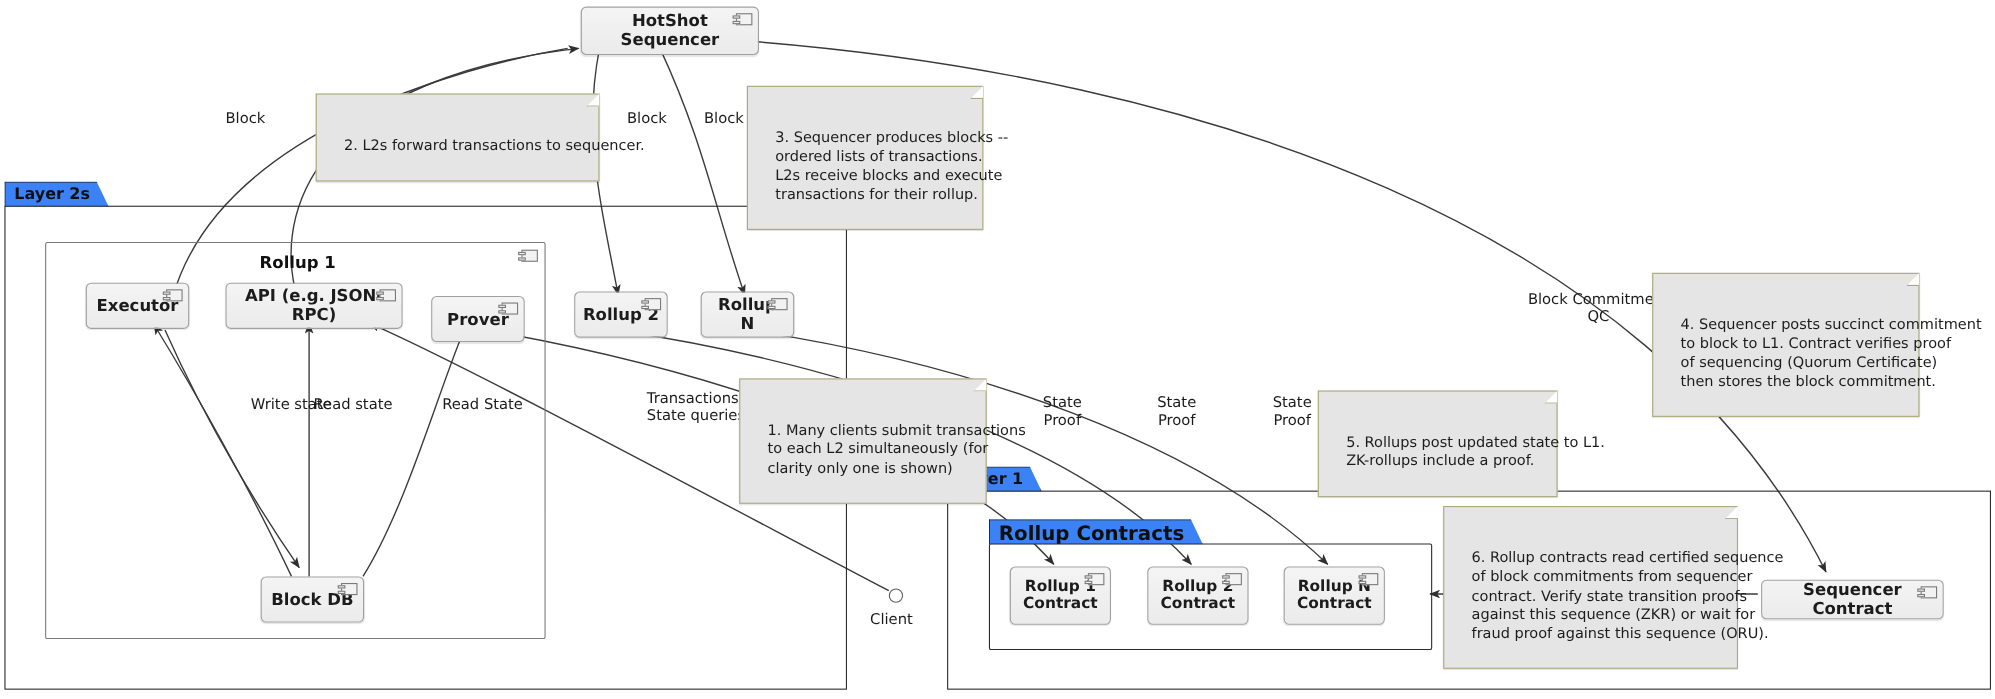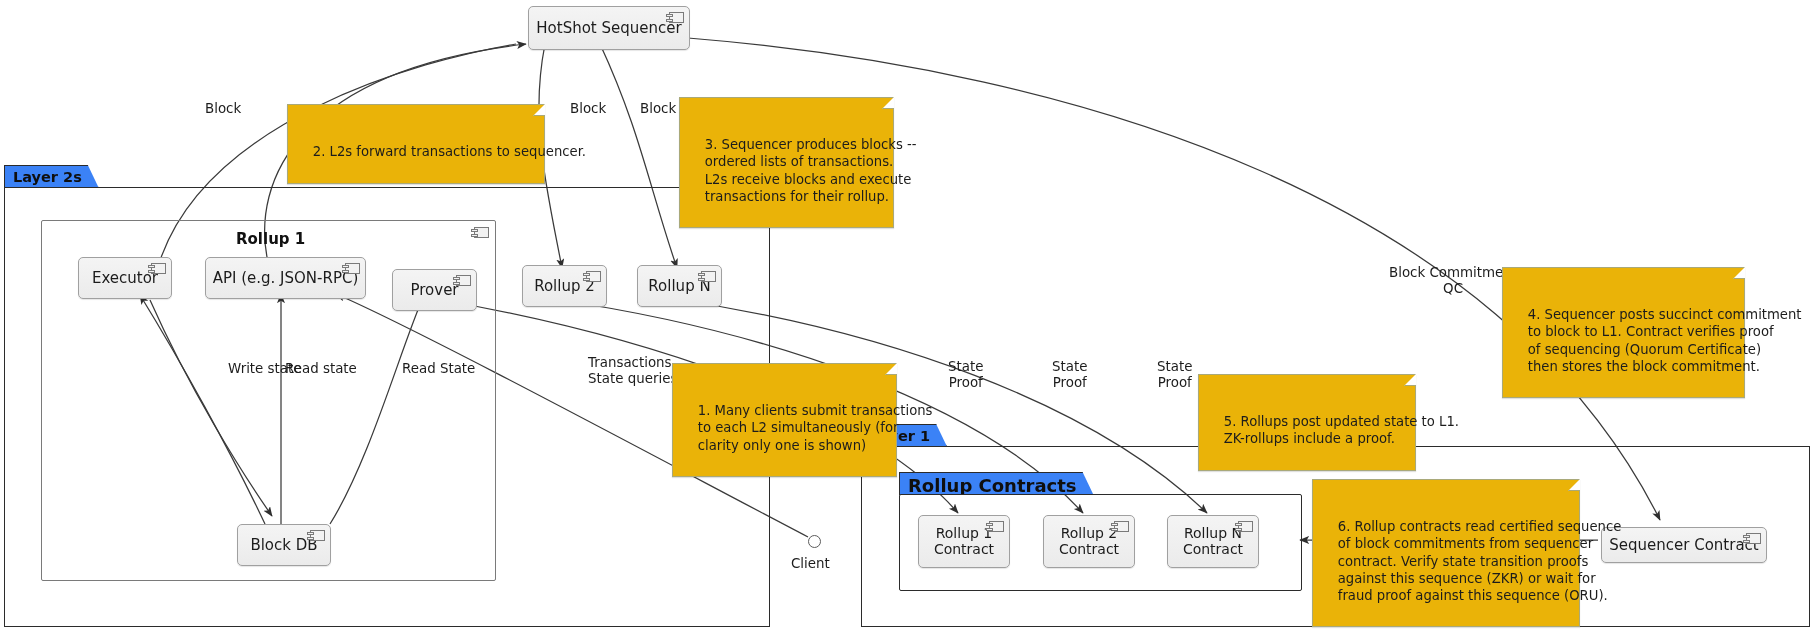--- a/index.html
+++ b/index.html
@@ -34,20 +34,21 @@
     border-radius: 5px;
     display: flex;
     align-items: center;
     justify-content: center;
     text-align: center;
     color: #1c1c1c;
     font-size: 15px;
     line-height: 1.12;
     box-shadow: 0 1px 1px rgba(0,0,0,0.10);
     white-space: pre-line;
+    font-weight: bold;
   }
   .node .label { padding: 0 6px; }
   
   .comp-icon {
     position: absolute;
     right: 5px; top: 5px;
     width: 15px; height: 11px;
     border: 1px solid #7a7a7a;
     background: #f2f2f2;
     box-sizing: border-box;
@@ -99,29 +100,28 @@
     font-weight: bold;
     font-size: 15px;
     color: #111;
     white-space: nowrap;
   }
 
   
   .note {
     position: absolute;
     box-sizing: border-box;
-    background: #eab308;
+    background: #e5e5e5;
     border: 1px solid #a9a97a;
     color: #1c1c1c;
     font-size: 13.2px;
     line-height: 1.30;
     padding: 4px 10px 5px 8px;
     white-space: pre;
     box-shadow: 0 1px 1px rgba(0,0,0,0.12);
-    margin-top: 19px;
   }
   .note .fold {
     position: absolute;
     right: -1px; top: -1px;
     width: 11px; height: 11px;
     background: #ffffff;
     border-left: 1px solid #a9a97a;
     border-bottom: 1px solid #a9a97a;
     clip-path: polygon(0 100%, 100% 0, 100% 100%);
   }

